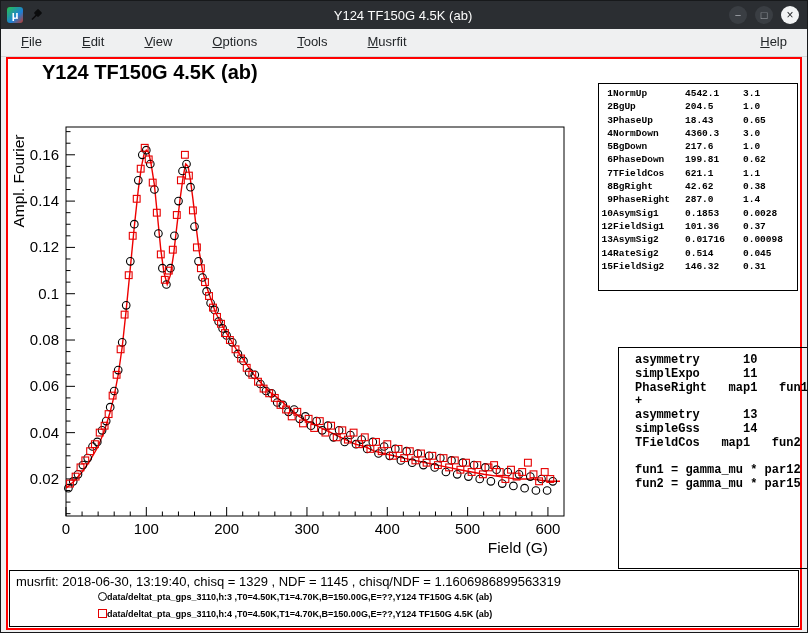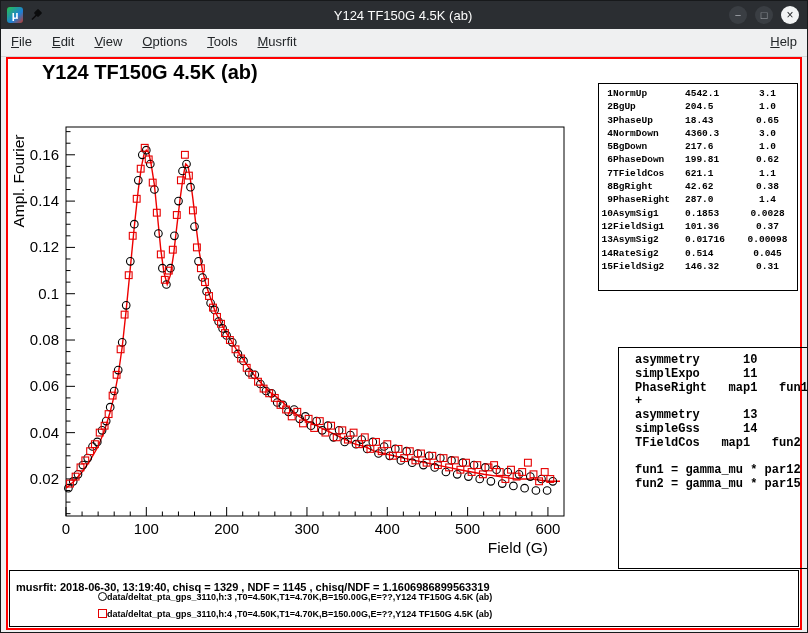--- a/index.html
+++ b/index.html
@@ -16,50 +16,50 @@
   .pin-icon{width:14px;height:14px;}
   .tb-title{flex:1;text-align:center;white-space:nowrap;overflow:hidden;}
   .tb-buttons{display:flex;align-items:center;gap:8px;padding-right:8px;width:120px;justify-content:flex-end;}
   .tb-btn{width:18px;height:18px;border-radius:50%;background:#3a3e43;color:#a9adb2;
           display:flex;align-items:center;justify-content:center;font-size:11px;line-height:1;cursor:default;}
   .tb-btn.close{background:#f2f3f4;color:#26282b;font-size:12px;}
   
   .menubar{position:absolute;left:0;top:28px;right:0;height:27px;background:#eff0f1;
            border-bottom:1px solid #d4d6d8;display:flex;align-items:stretch;color:#232629;font-size:13px;}
   .menu-left{display:flex;}
-  .menu-item{display:inline-block;padding:0 10px;line-height:26px;cursor:default;}
+  .menu-item{display:inline-block;padding:0 20px;line-height:26px;cursor:default;}
   .menu-item::first-letter{text-decoration:underline;}
   .menu-spacer{flex:1;}
   
   .canvas{position:absolute;left:5px;top:56px;right:5px;bottom:2px;background:#ffffff;
           border:2px solid #ff0000;}
   .canvas-title{position:absolute;left:34px;top:2px;font-size:20px;font-weight:bold;color:#000;white-space:nowrap;}
   #plot{position:absolute;left:0;top:0;width:596px;height:520px;}
   svg text{font-family:"Liberation Sans","DejaVu Sans",sans-serif;fill:#000;}
   .tick-label{font-size:15px;}
   .axis-title{font-size:15.5px;}
   .tick-line{stroke:#000;stroke-width:1;}
   .frame{fill:none;stroke:#000;stroke-width:1;}
   
   .param-box{position:absolute;left:590px;top:24px;width:200px;height:208px;border:1px solid #000;
              font-family:"Liberation Mono","DejaVu Sans Mono",monospace;font-weight:bold;font-size:9.5px;
              color:#000;padding-top:3px;box-sizing:border-box;overflow:hidden;}
   .prow{display:flex;line-height:13.3px;white-space:nowrap;}
   .pnum{width:14px;text-align:right;}
   .pname{width:72px;margin-left:0;}
   .pval{width:58px;}
-  .perr{flex:1;text-align:center;padding-right:5px;font-family:Liberation Mono, monospace;}
+  .perr{flex:1;text-align:left;padding-right:5px;font-family:Liberation Mono, monospace;}
   .theory-box{position:absolute;left:590px;top:288px;width:237px;height:222px;border:1px solid #000;
               font-family:"Liberation Mono","DejaVu Sans Mono",monospace;font-weight:bold;font-size:12px;
               color:#000;padding:6px 0 0 16px;box-sizing:border-box;overflow:hidden;margin-left:20px;}
   .tline{line-height:13.8px;white-space:pre;min-height:13.8px;}
   
   .footer-box{position:absolute;left:1px;right:1px;bottom:1px;height:57px;border:1px solid #000;
               box-sizing:border-box;background:#fff;}
-  .fit-info{position:absolute;left:6px;top:3px;font-size:11px;font-weight:bold;color:#000;white-space:nowrap;margin-top:7px;}
+  .fit-info{position:absolute;left:6px;top:3px;font-size:13px;font-weight:normal;color:#000;white-space:nowrap;}
   .legend{position:absolute;left:0;right:0;top:17px;}
   .legend-row{display:flex;align-items:center;height:17px;}
   .lmark{width:7px;height:7px;margin-left:88px;border:1.3px solid #000;background:transparent;flex:0 0 auto;}
   .lmark.circle{border-radius:50%;}
   .ltext{font-size:9px;font-weight:bold;color:#000;white-space:nowrap;}
 </style>
 </head>
 <body>
 
 <div class="window">

